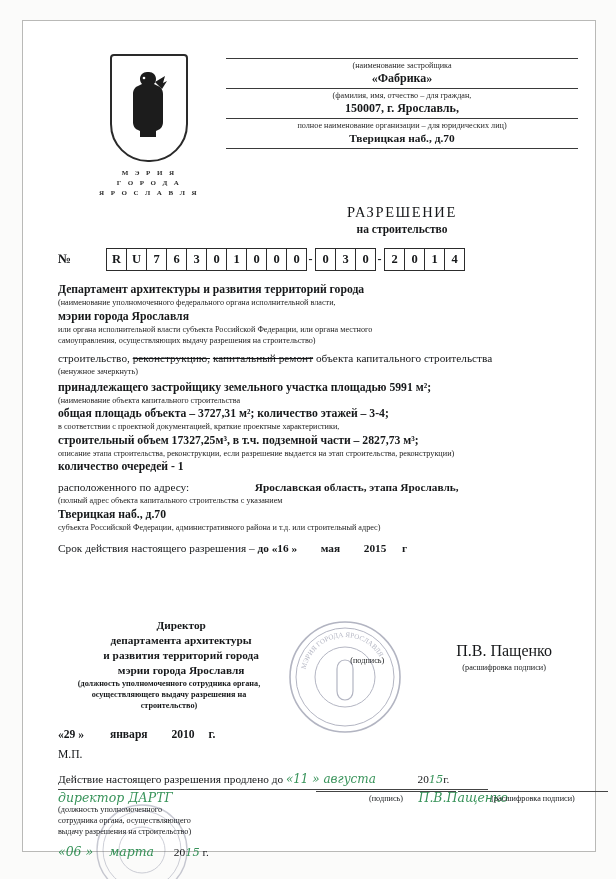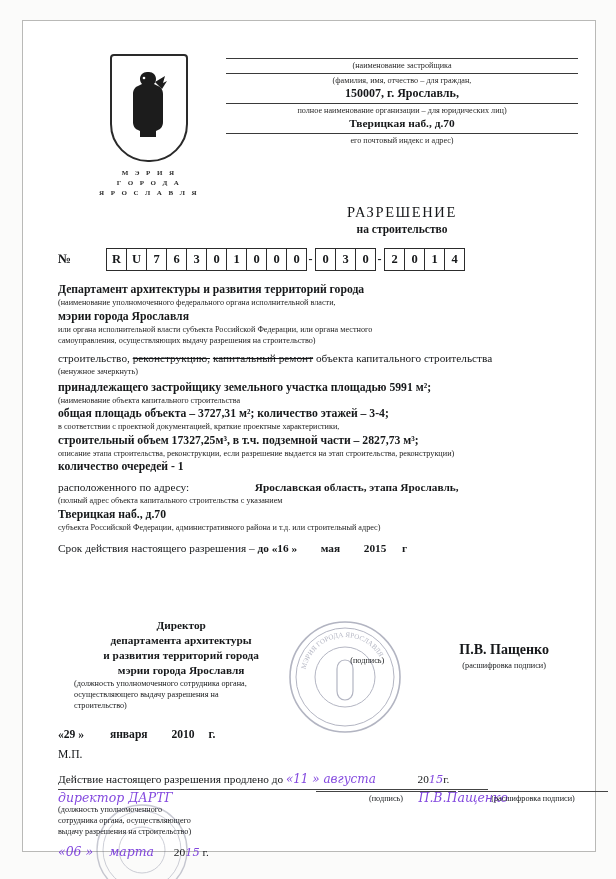--- a/index.html
+++ b/index.html
@@ -190,40 +190,40 @@
   .sig-left {
     width: 250px;
     font-size: 11.3px;
     line-height: 15px;
     font-weight: bold;
     text-align: center;
   }
   .sig-note {
     font-size: 8.2px;
     line-height: 11px;
-    font-weight: normal;
-    text-align: left;
+    font-weight: bold;
+    text-align: center;
     width: 190px;
     margin-left: 16px;
   }
   .row-flex { display: flex; }
   .sig-mid {
     width: 128px;
     text-align: center;
     font-size: 8.2px;
     padding-top: 38px;
   }
   .sig-right {
     width: 150px;
     text-align: center;
     padding-top: 24px;
   }
   .sig-right .name {
-    font-size: 14px;
-    font-weight: bold;
+    font-size: 16px;
+    font-weight: normal;
   }
   .sig-right .cap {
     font-size: 8.2px;
     margin-top: 3px;
   }
   
   .stamp {
     position: absolute;
     left: 228px; top: 0px;
     width: 118px; height: 118px;
@@ -248,21 +248,21 @@
     left: 28px; top: 746px;
     width: 520px;
   }
   .prolong .p-line {
     font-size: 11.3px;
     line-height: 15px;
   }
   .hand {
     font-family: "DejaVu Serif", serif;
     font-style: italic;
-    color: #6d28d9;
+    color: #15803d;
     opacity: 0.85;
   }
   .hline {
     border-bottom: 1px solid #444;
     width: 430px;
     height: 1px;
     margin-top: 1px;
   }
   .prolong-note {
     font-size: 8.2px;
@@ -318,28 +318,28 @@
       <div class="emblem-caption">
         <div>М Э Р И Я</div>
         <div>Г О Р О Д А</div>
         <div>Я Р О С Л А В Л Я</div>
       </div>
     </div>
 
     <div class="hdr">
       <div class="rule"></div>
       <div class="sub">(наименование застройщика</div>
+      <div class="val">«Фабрика»</div>
       <div class="rule"></div>
       <div class="sub">(фамилия, имя, отчество – для граждан,</div>
       <div class="val">150007, г. Ярославль,</div>
       <div class="rule"></div>
       <div class="sub">полное наименование организации – для юридических лиц)</div>
       <div class="val small">Тверицкая наб., д.70</div>
       <div class="rule"></div>
-      <div class="sub">его почтовый индекс и адрес)</div>
     </div>
 
     <div class="title">
       <div class="t1">РАЗРЕШЕНИЕ</div>
       <div class="t2">на строительство</div>
     </div>
 
     <div class="numrow">
       <div class="numlabel">№</div>
       <div class="boxes" id="numboxes">

